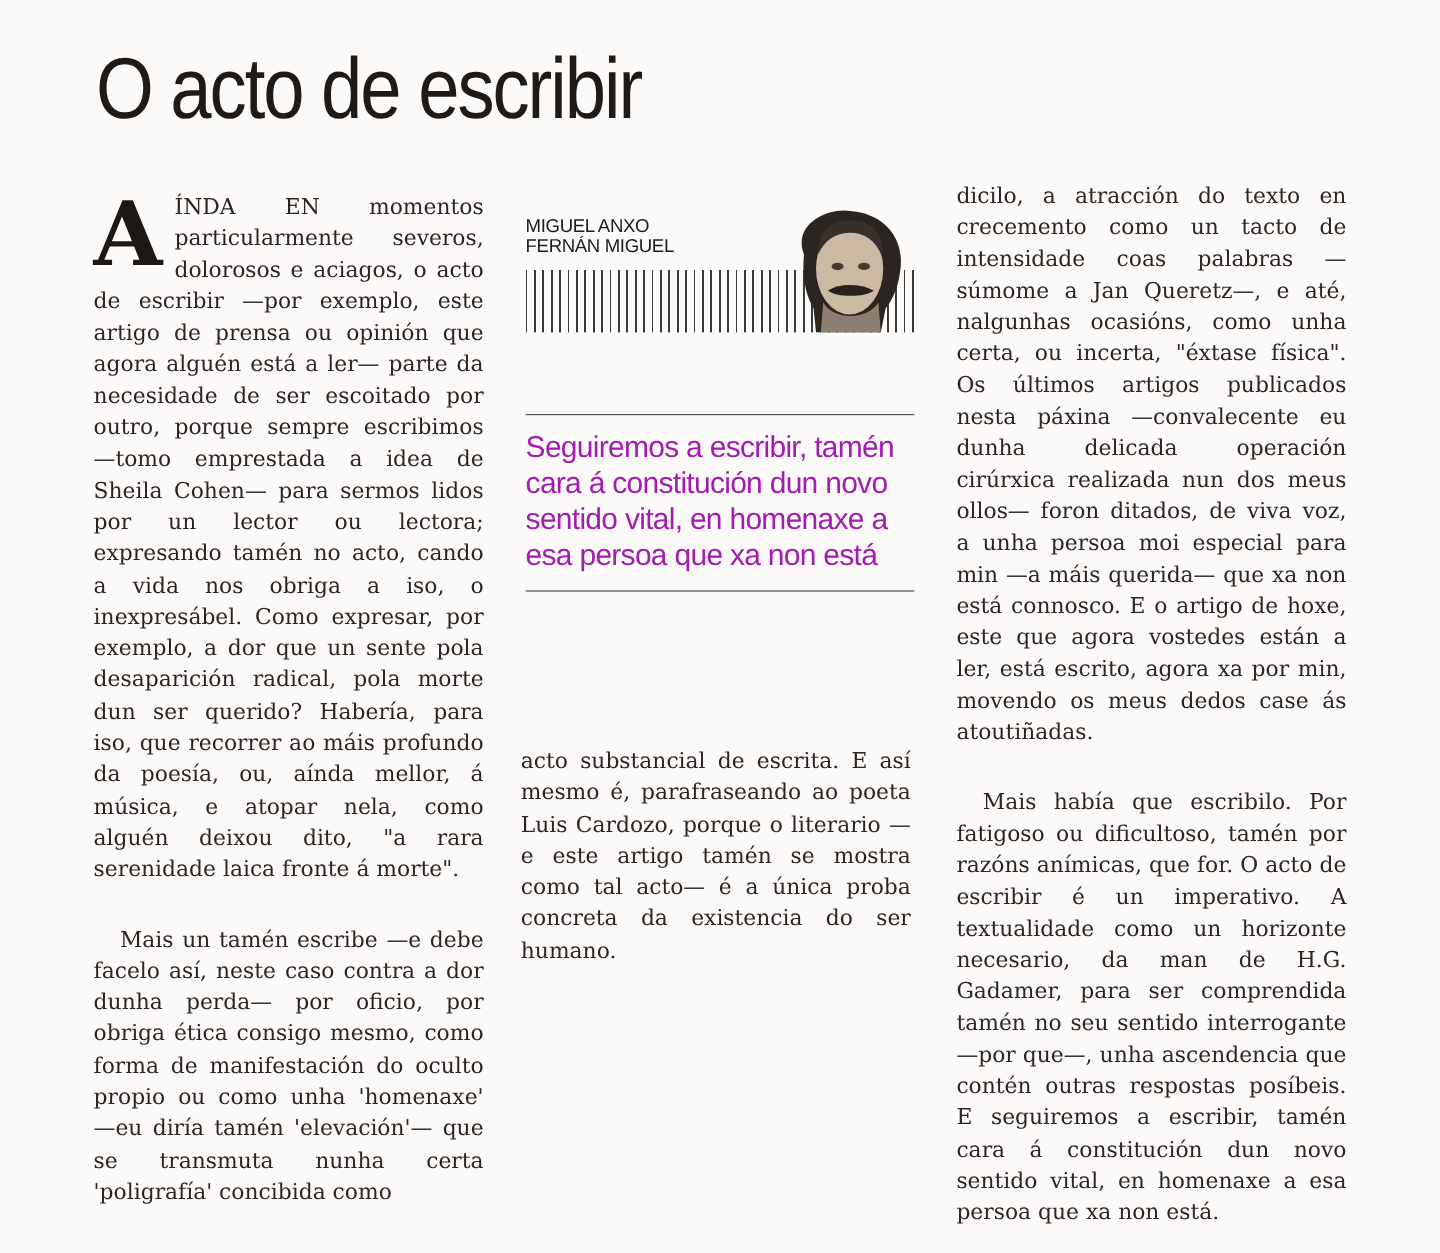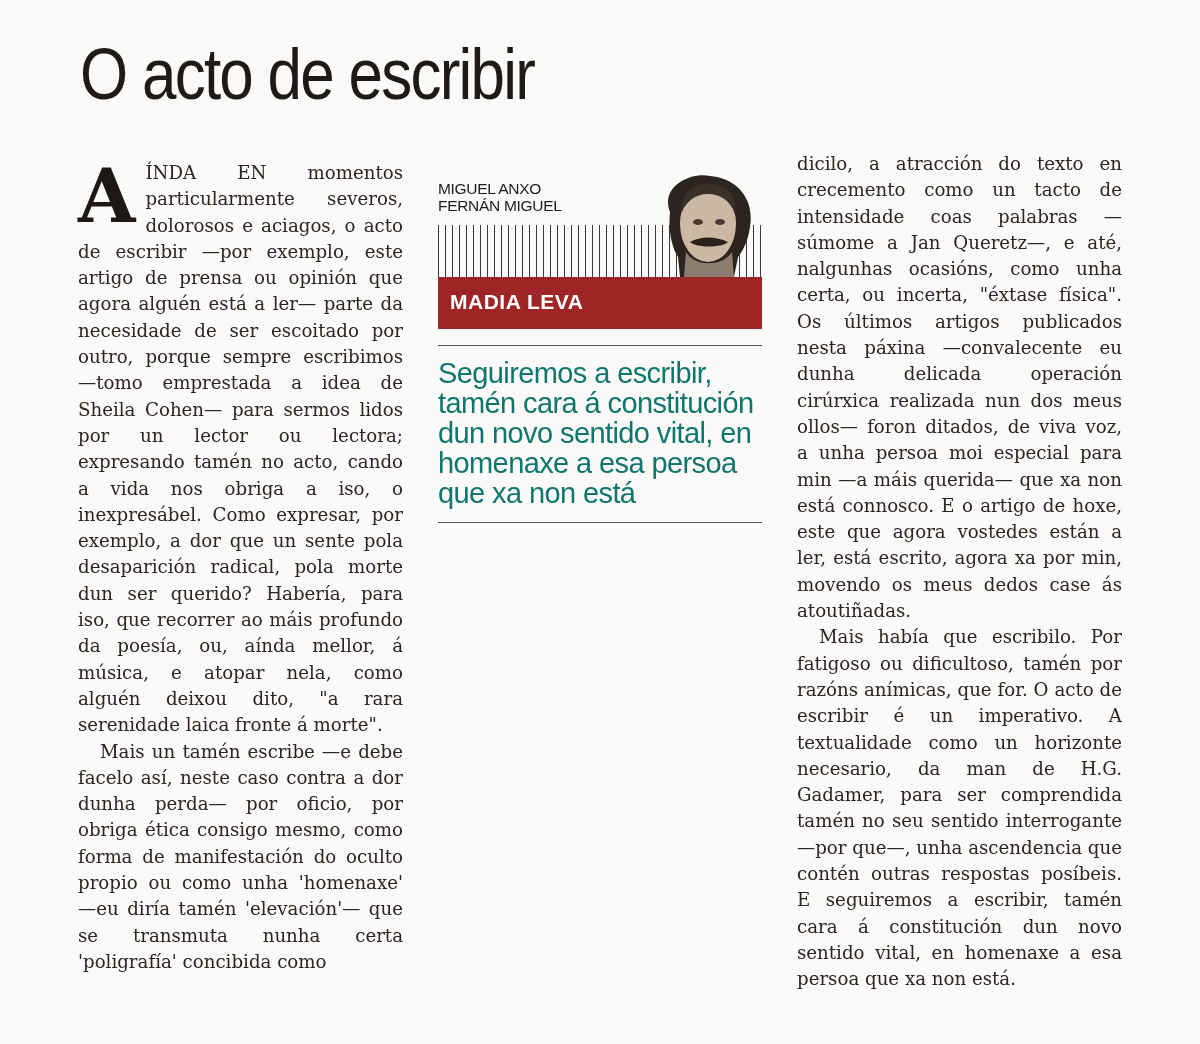--- a/index.html
+++ b/index.html
@@ -16,21 +16,21 @@
     font-size: 72px; font-weight: normal; letter-spacing: -2px;
     color: #1e1a18; margin: 0; line-height: 1;
     transform: scaleX(0.86); transform-origin: left top;
   }
   .col {
     position: absolute; top: 160px; width: 325px;
     font-size: 18.2px; line-height: 26.3px;
     text-align: justify; hyphens: manual;
   }
   .col p { margin: 0; }
-  .col p.indent { text-indent: 22px; }
+  .col p.indent { text-indent: 22px; margin-top: 32px; }
   .col1 { left: 78px; }
   .col2 { left: 434px; top: 622px; }
   .col3 { left: 797px; top: 151px; }
   .dropcap {
     float: left; font-size: 74px; line-height: 60px;
     margin: 6px 10px 0 0; font-weight: bold; color: #1c1816;
     font-family: "DejaVu Serif", serif;
   }
   .lead { font-variant: small-caps; }
 
@@ -57,21 +57,21 @@
   .banner span {
     position: absolute; left: 12px; top: 13px;
     font-family: "Liberation Sans", sans-serif; font-weight: bold;
     font-size: 21px; color: #ffffff; letter-spacing: 0.5px;
   }
   .pullquote {
     position: absolute; left: 438px; top: 345px; width: 324px;
     border-top: 1.5px solid #555; border-bottom: 1.5px solid #555;
     padding: 12px 0 14px 0;
     font-family: "Liberation Sans", sans-serif;
-    font-size: 29px; line-height: 30px; color: #0f766e; letter-spacing: -0.6px;
+    font-size: 25px; line-height: 30px; color: #a21caf; letter-spacing: -0.6px;
   }
 </style>
 </head>
 <body>
 
 <h1 class="title">O acto de escribir</h1>
 
 <div class="col col1">
   <p>
     <span class="dropcap">A</span><span class="lead">ÍNDA EN</span><span> momentos particularmente severos, dolorosos e aciagos, o acto de escribir —por exemplo, este artigo de prensa ou opinión que agora alguén está a ler— parte da necesidade de ser escoitado por outro, porque sempre escribimos —tomo emprestada a idea de Sheila Cohen— para sermos lidos por un lector ou lectora; expresando tamén no acto, cando a vida nos obriga a iso, o inexpresábel. Como expresar, por exemplo, a dor que un sente pola desaparición radical, pola morte dun ser querido? Habería, para iso, que recorrer ao máis profundo da poesía, ou, aínda mellor, á música, e atopar nela, como alguén deixou dito, "a rara serenidade laica fronte á morte".</span>
@@ -87,26 +87,24 @@
   <div class="ticks"></div>
   <svg class="portrait" viewBox="0 0 112 105">
     <path d="M20 40 C10 15 40 0 60 4 C85 6 105 25 100 55 C98 70 92 80 88 85 L84 105 L30 105 L28 85 C22 75 18 60 20 40 Z" fill="#2b2420"></path>
     <ellipse cx="58" cy="52" rx="28" ry="38" fill="#cbb9a4"></ellipse>
     <path d="M32 40 C30 20 45 10 60 12 C75 12 88 22 85 42 C80 28 70 22 58 22 C45 22 36 30 32 40Z" fill="#3a302a"></path>
     <ellipse cx="48" cy="50" rx="5" ry="3" fill="#4a3b32"></ellipse>
     <ellipse cx="70" cy="50" rx="5" ry="3" fill="#4a3b32"></ellipse>
     <path d="M40 70 C50 64 66 64 78 70 C72 76 46 76 40 70Z" fill="#2a211c"></path>
     <path d="M36 80 C45 95 72 95 82 80 L84 105 L34 105Z" fill="#8c7d6e"></path>
   </svg>
-  <div class="banner">
-    <span>MADIA LEVA</span>
-  </div>
 </div>
 
 <div class="pullquote">Seguiremos a escribir, tamén cara á constitución dun novo sentido vital, en homenaxe a esa persoa que xa non está</div>
 
 <div class="col col2">
+  <p>acto substancial de escrita. E así mesmo é, parafraseando ao poeta Luis Cardozo, porque o literario —e este artigo tamén se mostra como tal acto— é a única proba concreta da existencia do ser humano.</p>
 </div>
 
 <div class="col col3">
   <p>dicilo, a atracción do texto en crecemento como un tacto de intensidade coas palabras —súmome a Jan Queretz—, e até, nalgunhas ocasións, como unha certa, ou incerta, "éxtase física". Os últimos artigos publicados nesta páxina —convalecente eu dunha delicada operación cirúrxica realizada nun dos meus ollos— foron ditados, de viva voz, a unha persoa moi especial para min —a máis querida— que xa non está connosco. E o artigo de hoxe, este que agora vostedes están a ler, está escrito, agora xa por min, movendo os meus dedos case ás atoutiñadas.</p>
   <p class="indent">Mais había que escribilo. Por fatigoso ou dificultoso, tamén por razóns anímicas, que for. O acto de escribir é un imperativo. A textualidade como un horizonte necesario, da man de H.G. Gadamer, para ser comprendida tamén no seu sentido interrogante —por que—, unha ascendencia que contén outras respostas posíbeis. E seguiremos a escribir, tamén cara á constitución dun novo sentido vital, en homenaxe a esa persoa que xa non está.</p>
 </div>
 
 </body></html>

